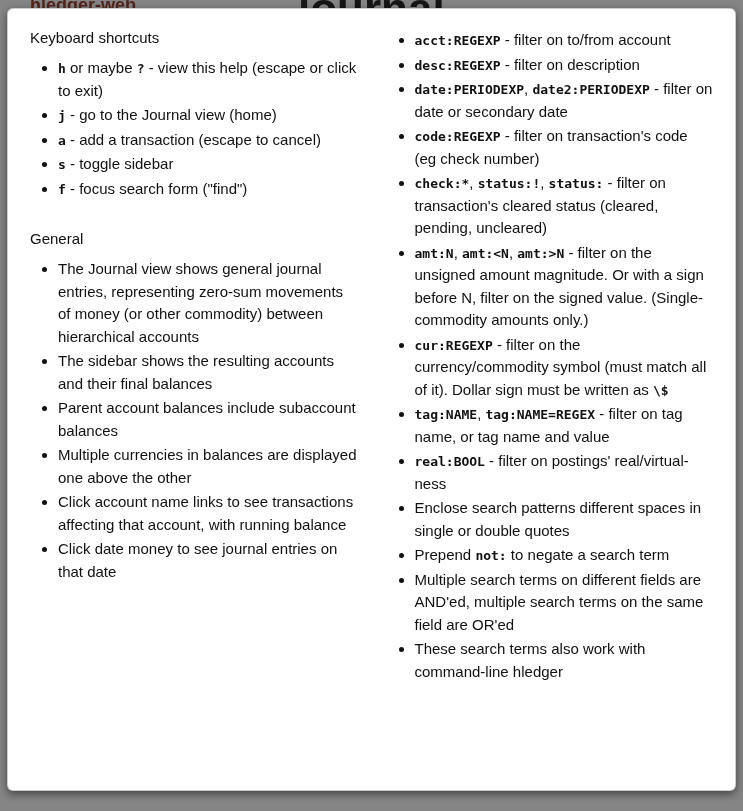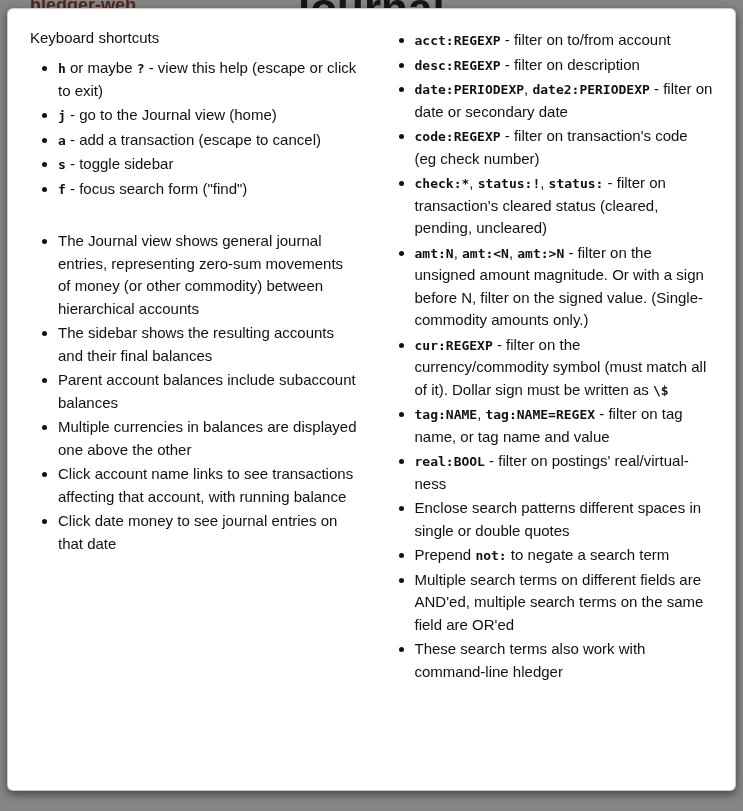--- a/index.html
+++ b/index.html
@@ -93,20 +93,21 @@
   <div class="modal-body">
     <div class="col" id="col-left">
         <h3 class="section-heading">Keyboard shortcuts</h3>
         <ul>
           <li><code>h</code> or maybe <code>?</code> - view this help (escape or click to exit)</li>
           <li><code>j</code> - go to the Journal view (home)</li>
           <li><code>a</code> - add a transaction (escape to cancel)</li>
           <li><code>s</code> - toggle sidebar</li>
           <li><code>f</code> - focus search form ("find")</li>
         </ul>
+        <h3 class="section-heading">General</h3>
         <ul>
           <li>The Journal view shows general journal entries, representing zero-sum movements of money (or other commodity) between hierarchical accounts</li>
           <li>The sidebar shows the resulting accounts and their final balances</li>
           <li>Parent account balances include subaccount balances</li>
           <li>Multiple currencies in balances are displayed one above the other</li>
           <li>Click account name links to see transactions affecting that account, with running balance</li>
           <li>Click date money to see journal entries on that date</li>
         </ul>
       </div>
     <div class="col" id="col-right">

